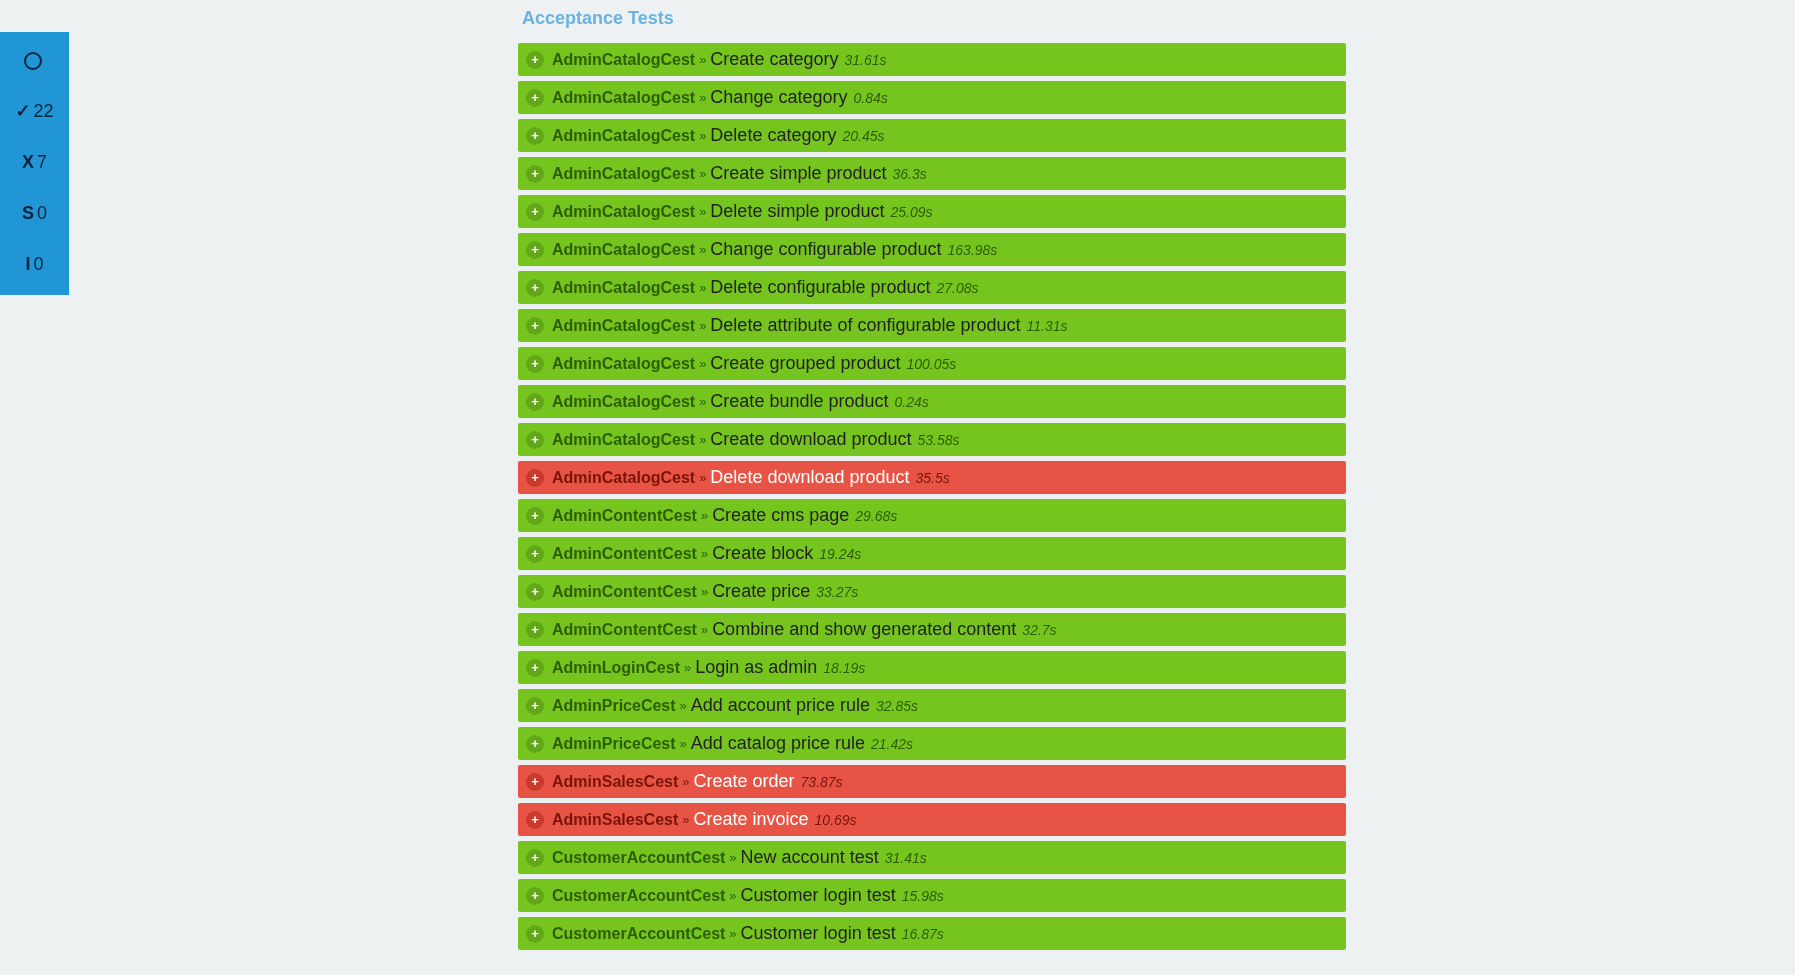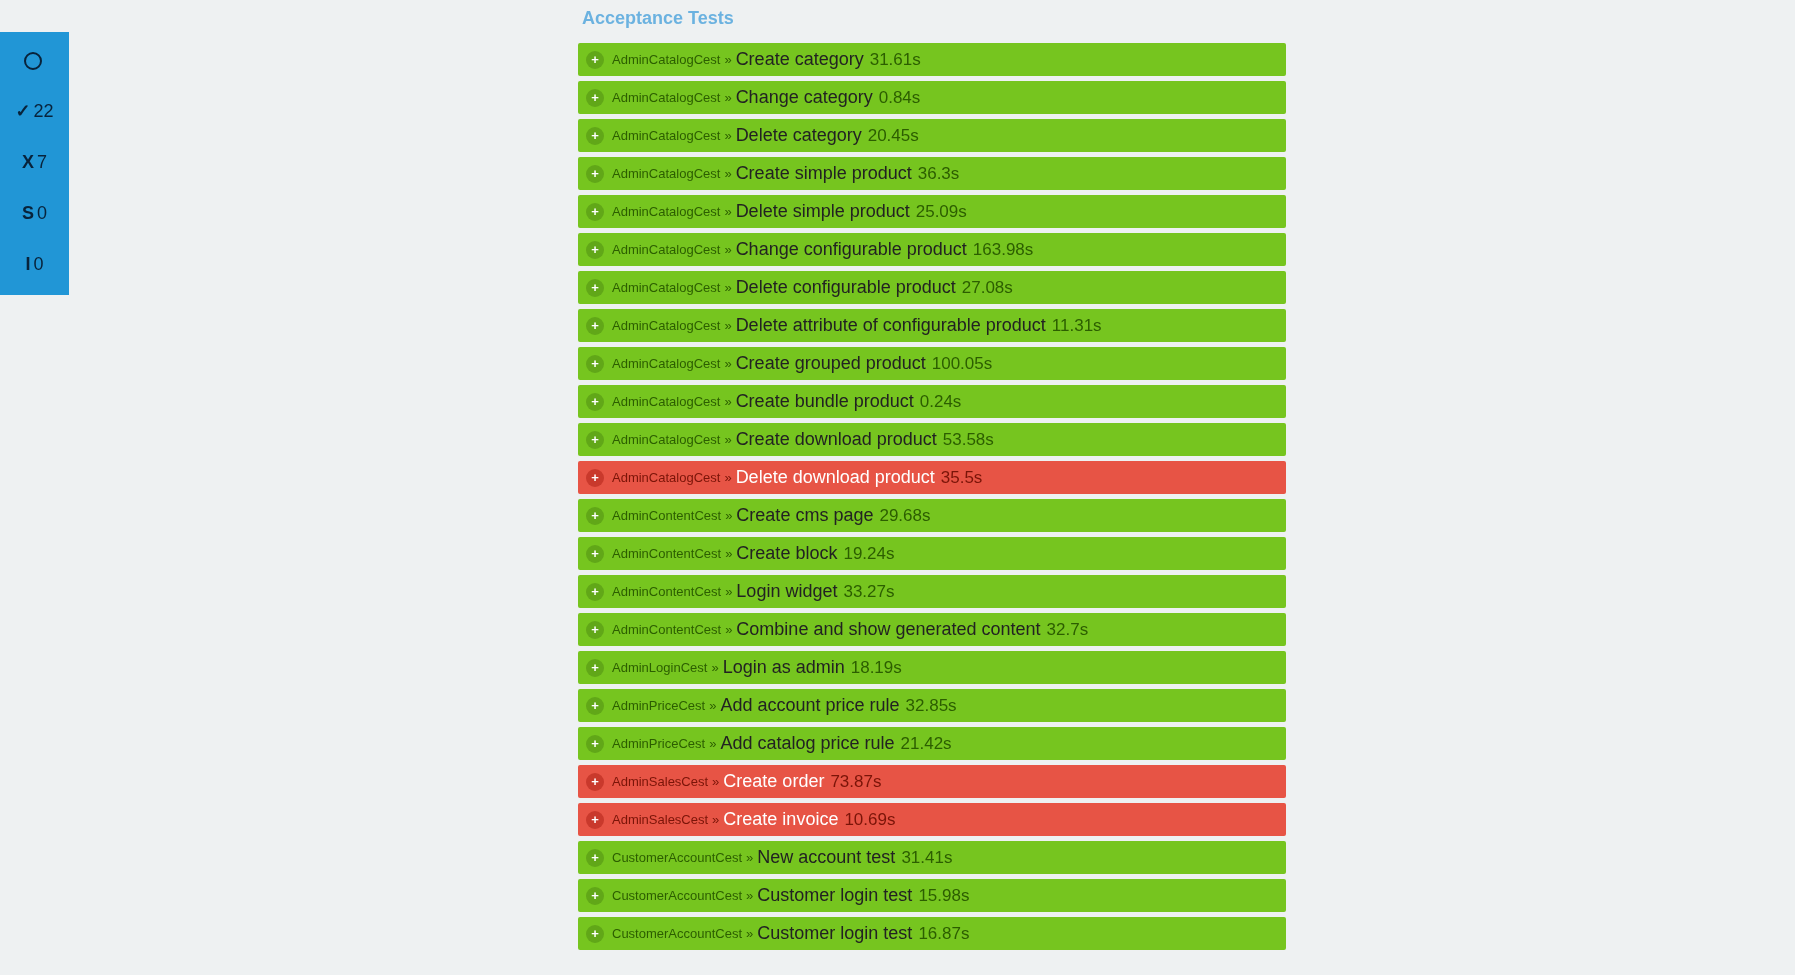--- a/index.html
+++ b/index.html
@@ -42,21 +42,21 @@
       border-radius: 50%;
       display: inline-block;
     }
     .content {
       margin-left: 69px;
       padding: 8px 0 20px 0;
       display: flex;
       justify-content: center;
     }
     .content-inner {
-      width: 708px;
+      width: 828px;
     }
     .section-title {
       font-size: 18px;
       font-weight: 700;
       color: #6bb2e0;
       padding: 0 0 14px 4px;
     }
     .test-row {
       display: flex;
       align-items: center;
@@ -86,37 +86,39 @@
       margin-right: 8px;
       flex-shrink: 0;
     }
     .test-row.pass .expand-icon {
       background: #61a718;
     }
     .test-row.fail .expand-icon {
       background: #c9392c;
     }
     .test-class {
-      font-size: 13px;
+      font-size: 16px;
+      font-weight: bold;
     }
     .test-sep {
       font-size: 13px;
       margin: 0 4px;
     }
     .test-name {
       font-size: 18px;
       font-weight: 400;
       color: #222;
     }
     .test-row.fail .test-name {
       color: #ffffff;
     }
     .test-time {
-      font-size: 17px;
+      font-size: 14px;
       margin-left: 6px;
+      font-style: italic;
     }
   </style>
 </head>
 <body>
 
 <div class="sidebar">
   <div class="sidebar-item">
     <span class="circle-icon"></span>
     <span></span>
   </div>
@@ -237,21 +239,21 @@
           <span class="expand-icon">+</span>
           <span class="test-class">AdminContentCest</span>
           <span class="test-sep">»</span>
           <span class="test-name">Create block</span>
           <span class="test-time">19.24s</span>
         </div>
         <div class="test-row pass">
           <span class="expand-icon">+</span>
           <span class="test-class">AdminContentCest</span>
           <span class="test-sep">»</span>
-          <span class="test-name">Login widget</span>
+          <span class="test-name">Create price</span>
           <span class="test-time">33.27s</span>
         </div>
         <div class="test-row pass">
           <span class="expand-icon">+</span>
           <span class="test-class">AdminContentCest</span>
           <span class="test-sep">»</span>
           <span class="test-name">Combine and show generated content</span>
           <span class="test-time">32.7s</span>
         </div>
         <div class="test-row pass">

